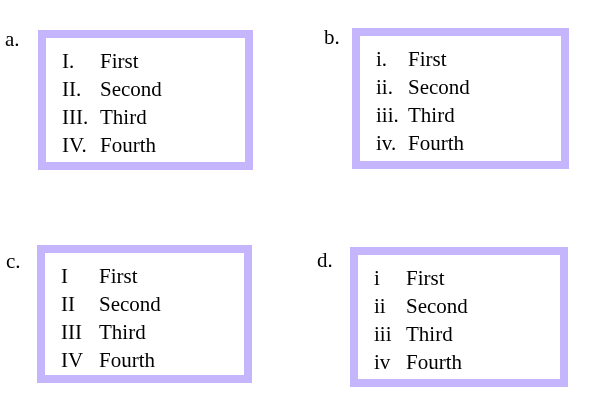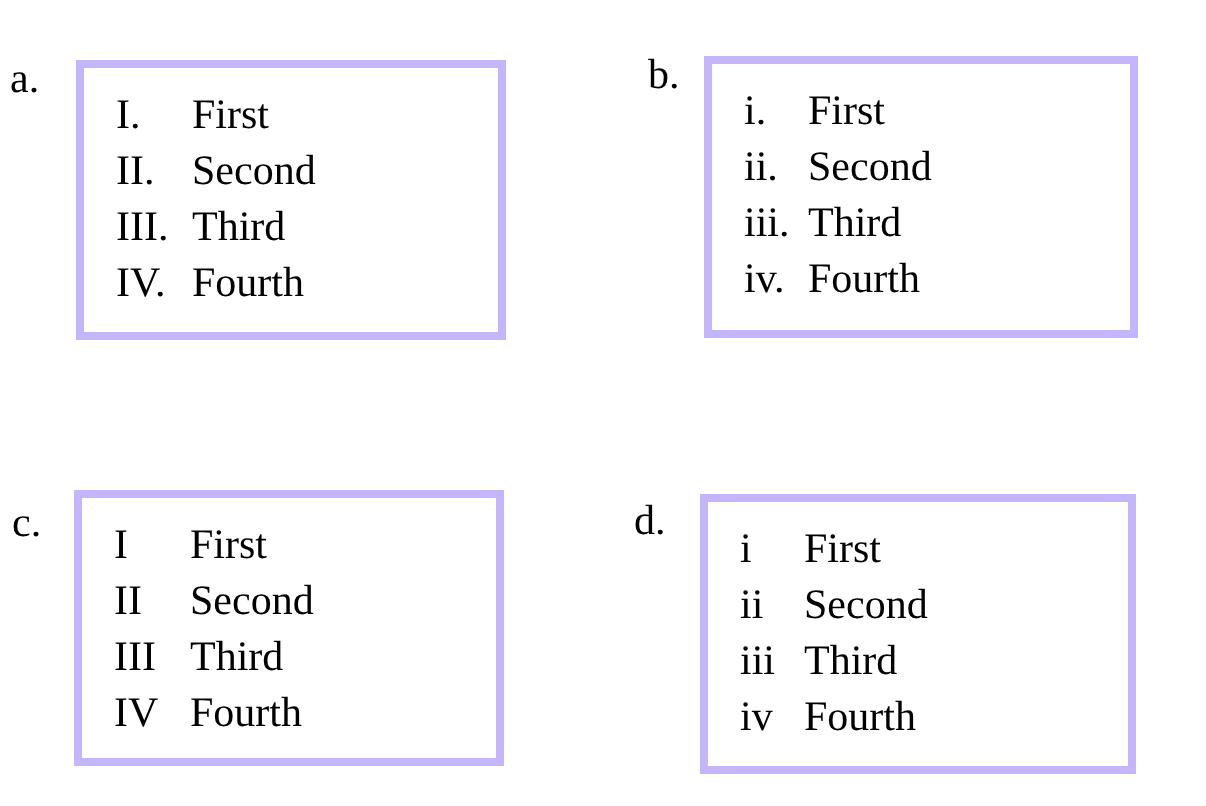--- a/index.html
+++ b/index.html
@@ -13,21 +13,21 @@
     overflow: hidden;
   }
   .opt-label {
     position: absolute;
     font-size: 21px;
     line-height: 24px;
   }
   .box {
     position: absolute;
     box-sizing: border-box;
-    border: 4px solid #c4b5fd;
+    border: 8px solid #c4b5fd;
     background: #ffffff;
     padding: 9px 4px 0 16px;
   }
   .line {
     font-size: 21px;
     line-height: 28px;
     white-space: nowrap;
   }
   .num { display: inline-block; width: 38px; }
   .box-b .num, .box-d .num { width: 32px; }

